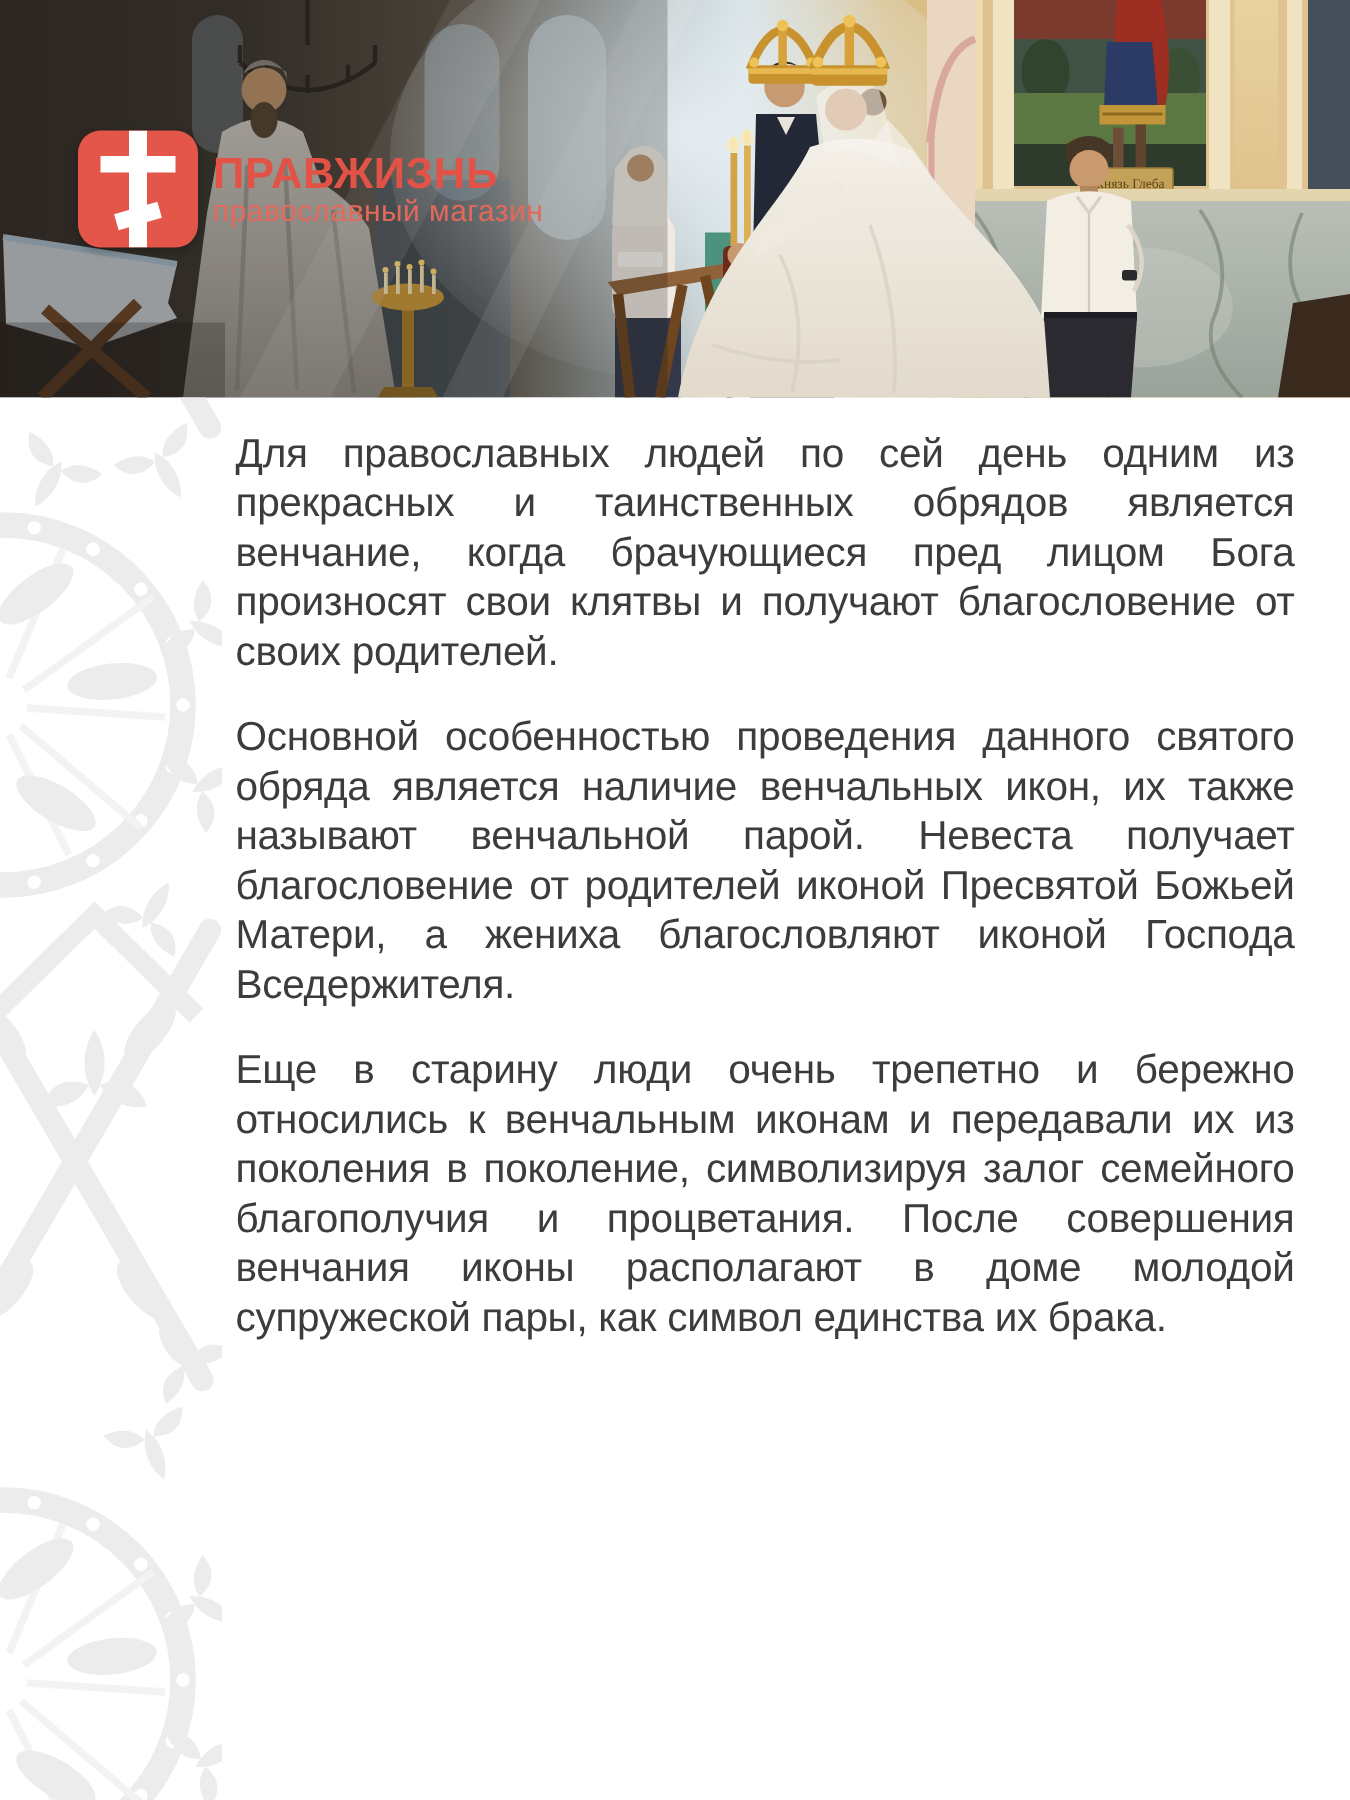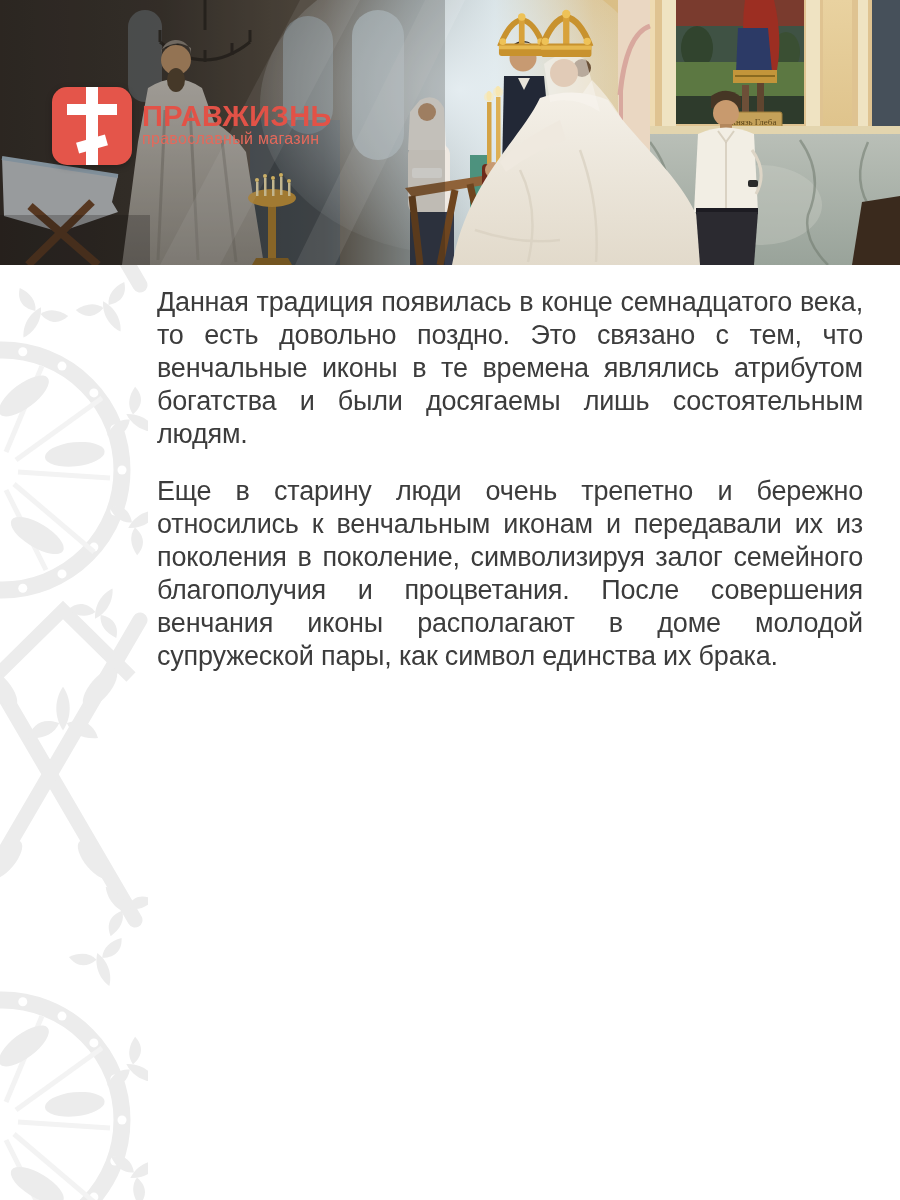--- a/index.html
+++ b/index.html
@@ -18,21 +18,21 @@
     background:#e4554a;border-radius:15px;
     box-shadow:0 2px 6px rgba(0,0,0,.25);
   }
   .logo-square svg{display:block;width:80px;height:78px;}
   .brand-name{
     position:absolute;left:142px;top:100px;
     font-size:29px;font-weight:bold;letter-spacing:.5px;color:#e25247;
   }
   .brand-tagline{
     position:absolute;left:142px;top:130px;
-    font-size:16px;color:#e5695b;letter-spacing:.3px;
+    font-size:20px;color:#e5695b;letter-spacing:.3px;
   }
   
   .ornament{position:absolute;left:0;top:265px;pointer-events:none;}
   
   .article{
     position:absolute;left:157px;top:286px;width:706px;
     color:#3c3c3c;font-size:27px;line-height:33px;
     text-align:justify;letter-spacing:-0.2px;
   }
   .article p{margin:0 0 24px 0;}
@@ -334,15 +334,16 @@
     <use href="#fleur" transform="translate(128,150) rotate(120)"></use>
     <use href="#fleur" transform="translate(130,262) rotate(60)"></use>
     <use href="#fleur" transform="translate(96,352) rotate(30)"></use>
     <use href="#fleur" transform="translate(128,800) rotate(120)"></use>
     <use href="#fleur" transform="translate(132,912) rotate(60)"></use>
     <use href="#fleur" transform="translate(98,690) rotate(160)"></use>
   </g>
 </svg>
 
 <div class="article">
-  <p>Данная традиция появилась в конце семнадцатого века, то есть довольно поздно. Это связано с тем, что венчальные иконы в те времена являлись атрибутом богатства и были досягаемы лишь состоятельным людям.</p>
+  <p>Для православных людей по сей день одним из прекрасных и таинственных обрядов является венчание, когда брачующиеся пред лицом Бога произносят свои клятвы и получают благословение от своих родителей.</p>
+  <p>Основной особенностью проведения данного святого обряда является наличие венчальных икон, их также называют венчальной парой. Невеста получает благословение от родителей иконой Пресвятой Божьей Матери, а жениха благословляют иконой Господа Вседержителя.</p>
   <p>Еще в старину люди очень трепетно и бережно относились к венчальным иконам и передавали их из поколения в поколение, символизируя залог семейного благополучия и процветания. После совершения венчания иконы располагают в доме молодой супружеской пары, как символ единства их брака.</p>
 </div>
 
 </body></html>

